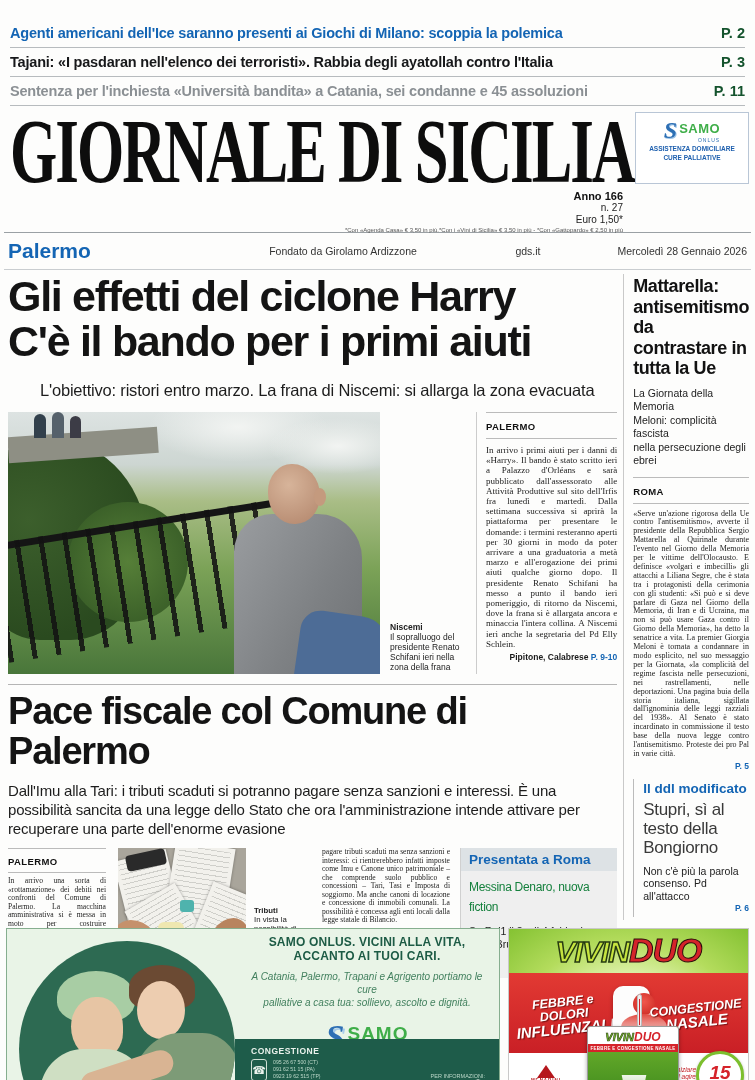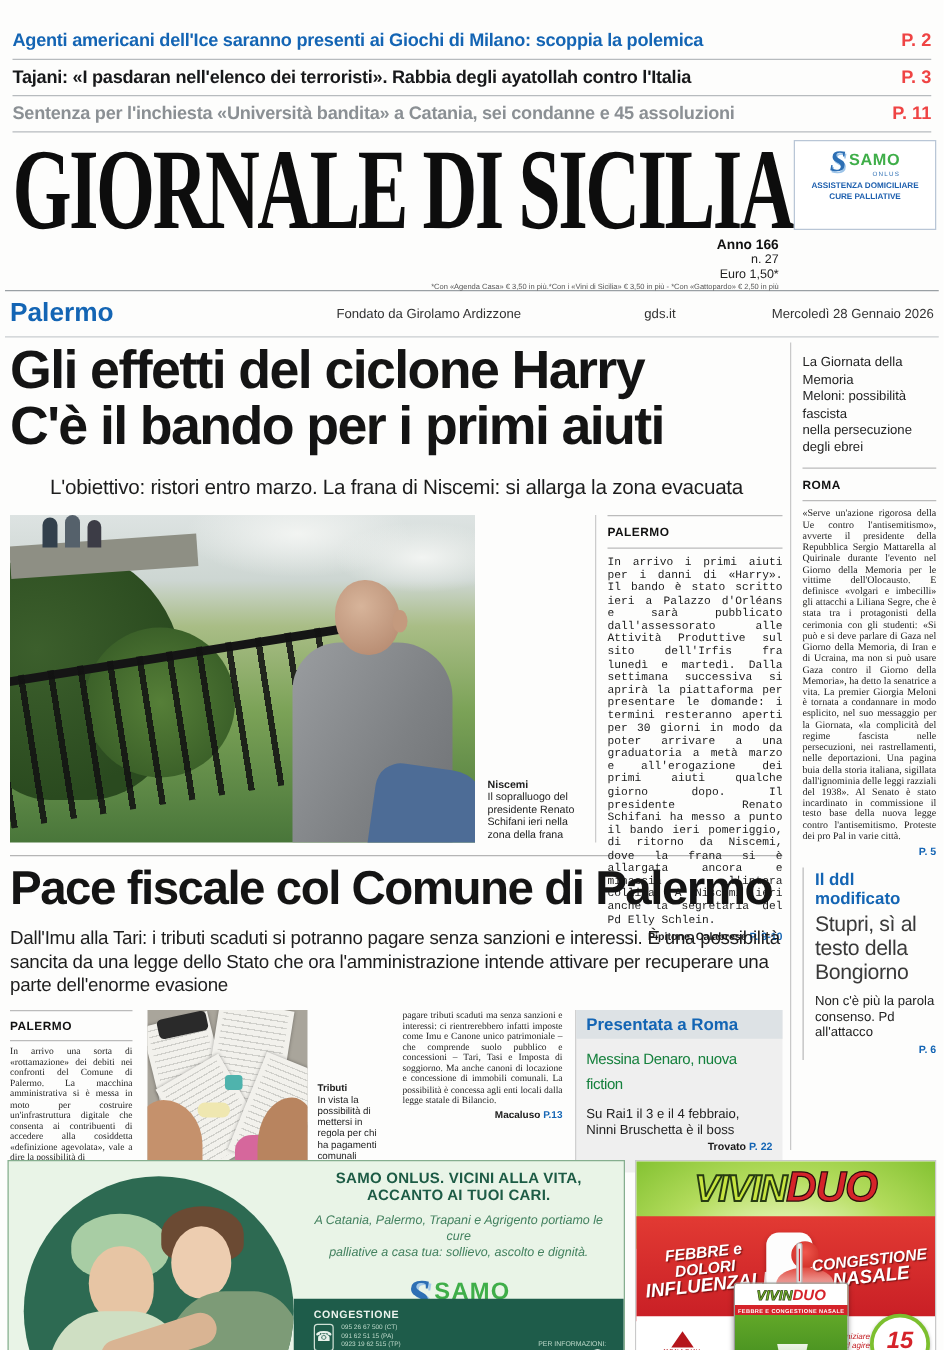--- a/index.html
+++ b/index.html
@@ -7,21 +7,21 @@
   body { font-family:"Liberation Sans", sans-serif; color:#1a1a1a; }
   .page { position:relative; width:755px; height:1080px; margin:0 auto; background:#fdfdfc; overflow:hidden; padding:0 4px; }
 
   
   .teasers { padding:19px 6px 0 6px; }
   .teaser-row { display:flex; justify-content:space-between; align-items:center; height:29px; border-bottom:1px solid #b7bbbe; }
   .teaser-text { font-size:14.5px; font-weight:bold; letter-spacing:-0.2px; }
   .t-blue { color:#1465b4; }
   .t-black { color:#17181a; }
   .t-gray { color:#8b9094; }
-  .teaser-page { font-size:14.5px; font-weight:bold; color:#ef4444; white-space:nowrap; margin-left:12px; }
+  .teaser-page { font-size:14.5px; font-weight:bold; color:#14532d; white-space:nowrap; margin-left:12px; }
 
   
   .masthead { position:relative; height:126px; }
   .masthead-title { position:absolute; left:6px; top:2px; font-family:"Liberation Serif", serif; font-weight:bold; font-size:92px; line-height:86px; letter-spacing:-3px; color:#0d0d0d; transform:scaleX(0.66); transform-origin:left top; white-space:nowrap; }
   .masthead-info { position:absolute; right:128px; top:84px; text-align:right; line-height:12px; }
   .mi-anno { font-size:11px; font-weight:bold; color:#111; }
   .mi-num, .mi-price { font-size:10px; color:#222; }
   .price-note { position:absolute; right:128px; top:121px; font-size:6px; color:#555; white-space:nowrap; }
   .masthead-ad { position:absolute; right:2px; top:6px; width:114px; height:72px; border:1px solid #b9c6d6; background:#fff; text-align:center; padding-top:4px; }
   .mini-logo-row { display:flex; justify-content:center; align-items:center; gap:2px; }
@@ -44,21 +44,21 @@
 
   .lead-hl { font-size:43px; line-height:45px; font-weight:bold; letter-spacing:-1.3px; color:#141414; }
   .lead-deck { font-size:16.5px; color:#1d1d1d; margin-top:17px; letter-spacing:-0.2px;margin-left:32px; }
   .lead-row { display:flex; margin-top:12px; height:262px; }
 
   .kicker { display:inline-block; font-size:9.5px; font-weight:bold; color:#111; letter-spacing:0.4px; }
   .kicker-block { border-top:1px solid #bbb; border-bottom:1px solid #bbb; padding:3px 0 4px 0; margin-bottom:6px; width:100%; }
 
   .body-serif { font-family:"Liberation Serif", serif; text-align:justify; color:#1c1c1c; }
   .lead-article { flex:1; margin-left:10px; border-left:1px solid #ccc; padding-left:9px; }
-  .lead-article .body-serif { font-size:9px; line-height:10.2px;font-family:Liberation Mono, monospace; }
+  .lead-article .body-serif { font-size:9px; line-height:10.2px; }
   .byline { font-size:8.5px; font-weight:bold; text-align:right; margin-top:3px; }
   .pg { color:#1465b4; }
 
   .photo-caption { font-size:8.5px; line-height:10px; color:#222; }
   .cap-title { font-weight:bold; display:block; }
   .lead-caption { width:76px; margin-left:10px; align-self:flex-end; padding-bottom:2px; }
 
   .divider { border-top:1px solid #b5b5b5; margin:10px 0 6px 0; }
 
   .second-hl { font-size:38px; line-height:40px; font-weight:bold; letter-spacing:-1.2px; color:#141414; }
@@ -319,22 +319,23 @@
               <span>Trovato</span>
               <span class="pg">P. 22</span>
             </div>
           </div>
         </div>
       </div>
     </div>
 
     <div class="rail">
       <div>
+        <div class="rail-hl">Mattarella: antisemitismo da contrastare in tutta la Ue</div>
         <div class="rail-deck">La Giornata della Memoria
-Meloni: possibilità fascista
+Meloni: complicità fascista
 nella persecuzione degli ebrei</div>
         <div class="rail-kicker-block">
           <span class="kicker">ROMA</span>
         </div>
         <p class="rail-body">«Serve un'azione rigorosa della Ue contro l'antisemitismo», avverte il presidente della Repubblica Sergio Mattarella al Quirinale durante l'evento nel Giorno della Memoria per le vittime dell'Olocausto. E definisce «volgari e imbecilli» gli attacchi a Liliana Segre, che è stata tra i protagonisti della cerimonia con gli studenti: «Si può e si deve parlare di Gaza nel Giorno della Memoria, di Iran e di Ucraina, ma non si può usare Gaza contro il Giorno della Memoria», ha detto la senatrice a vita. La premier Giorgia Meloni è tornata a condannare in modo esplicito, nel suo messaggio per la Giornata, «la complicità del regime fascista nelle persecuzioni, nei rastrellamenti, nelle deportazioni. Una pagina buia della storia italiana, sigillata dall'ignominia delle leggi razziali del 1938». Al Senato è stato incardinato in commissione il testo base della nuova legge contro l'antisemitismo. Proteste dei pro Pal in varie città.</p>
         <div class="rail-page pg">P. 5</div>
       </div>
       <div class="ddl-box">
         <div class="ddl-label">Il ddl modificato</div>
         <div class="ddl-hl">Stupri, sì al testo della Bongiorno</div>

